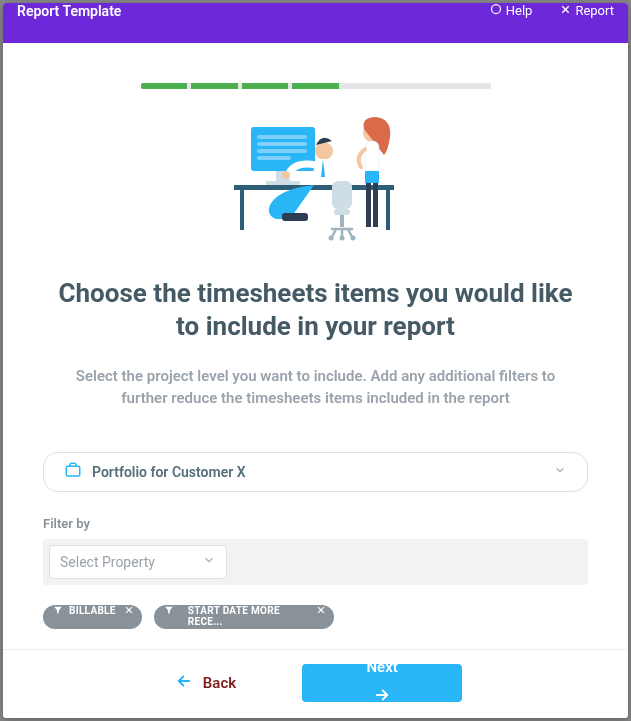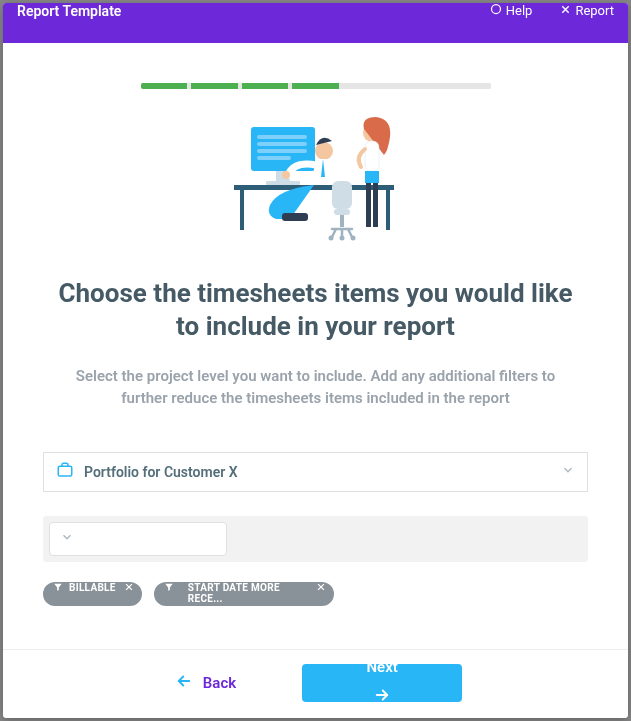--- a/index.html
+++ b/index.html
@@ -101,25 +101,25 @@
 
   .field-label {
     color: #8a9299;
     font-size: 13px;
     font-weight: 600;
     margin-bottom: 8px;
   }
 
   .select-box {
     border: 1px solid #e0e0e0;
-    border-radius: 0;
+    border-radius: 15px;
     height: 40px;
     display: flex;
     align-items: center;
-    padding: 0 12px;
+    padding: 0 20px;
     margin-bottom: 24px;
     cursor: pointer;
   }
   .select-box .portfolio-icon { color: #29b6f6; margin-right: 10px; }
   .select-box .value { flex:1; color:#546e7a; font-weight:600; font-size:14px; }
   .select-box .chev { color:#b0b8bf; }
 
   .filter-row {
     display: flex;
     background: #f2f2f2;
@@ -166,21 +166,21 @@
 
   .footer {
     border-top: 1px solid #eceff1;
     padding: 14px 40px 16px 40px;
     display: flex;
     justify-content: center;
     align-items: center;
     gap: 60px;
   }
   .btn-back {
-    color: #6d28d9;
+    color: #7f1d1d;
     font-weight: 600;
     font-size: 15px;
     display: inline-flex;
     align-items: center;
     gap: 10px;
     cursor: pointer;
     padding: 0 6px;
   }
   .btn-next {
     background: #29b6f6;
@@ -292,22 +292,24 @@
           </svg>
       </span>
       <span class="value">Portfolio for Customer X</span>
       <span class="chev">
         <svg width="14" height="14" viewBox="0 0 24 24" fill="none" stroke="currentColor" stroke-width="2.5">
             <path d="M6 9l6 6 6-6"></path>
           </svg>
       </span>
     </div>
 
+    <div class="field-label">Filter by</div>
     <div class="filter-row">
       <div class="filter-select">
+        <span class="ph">Select Property</span>
         <span class="chev">
           <svg width="14" height="14" viewBox="0 0 24 24" fill="none" stroke="currentColor" stroke-width="2.5">
               <path d="M6 9l6 6 6-6"></path>
             </svg>
         </span>
       </div>
     </div>
 
     <div class="chips" id="chips">
         <div class="chip">

